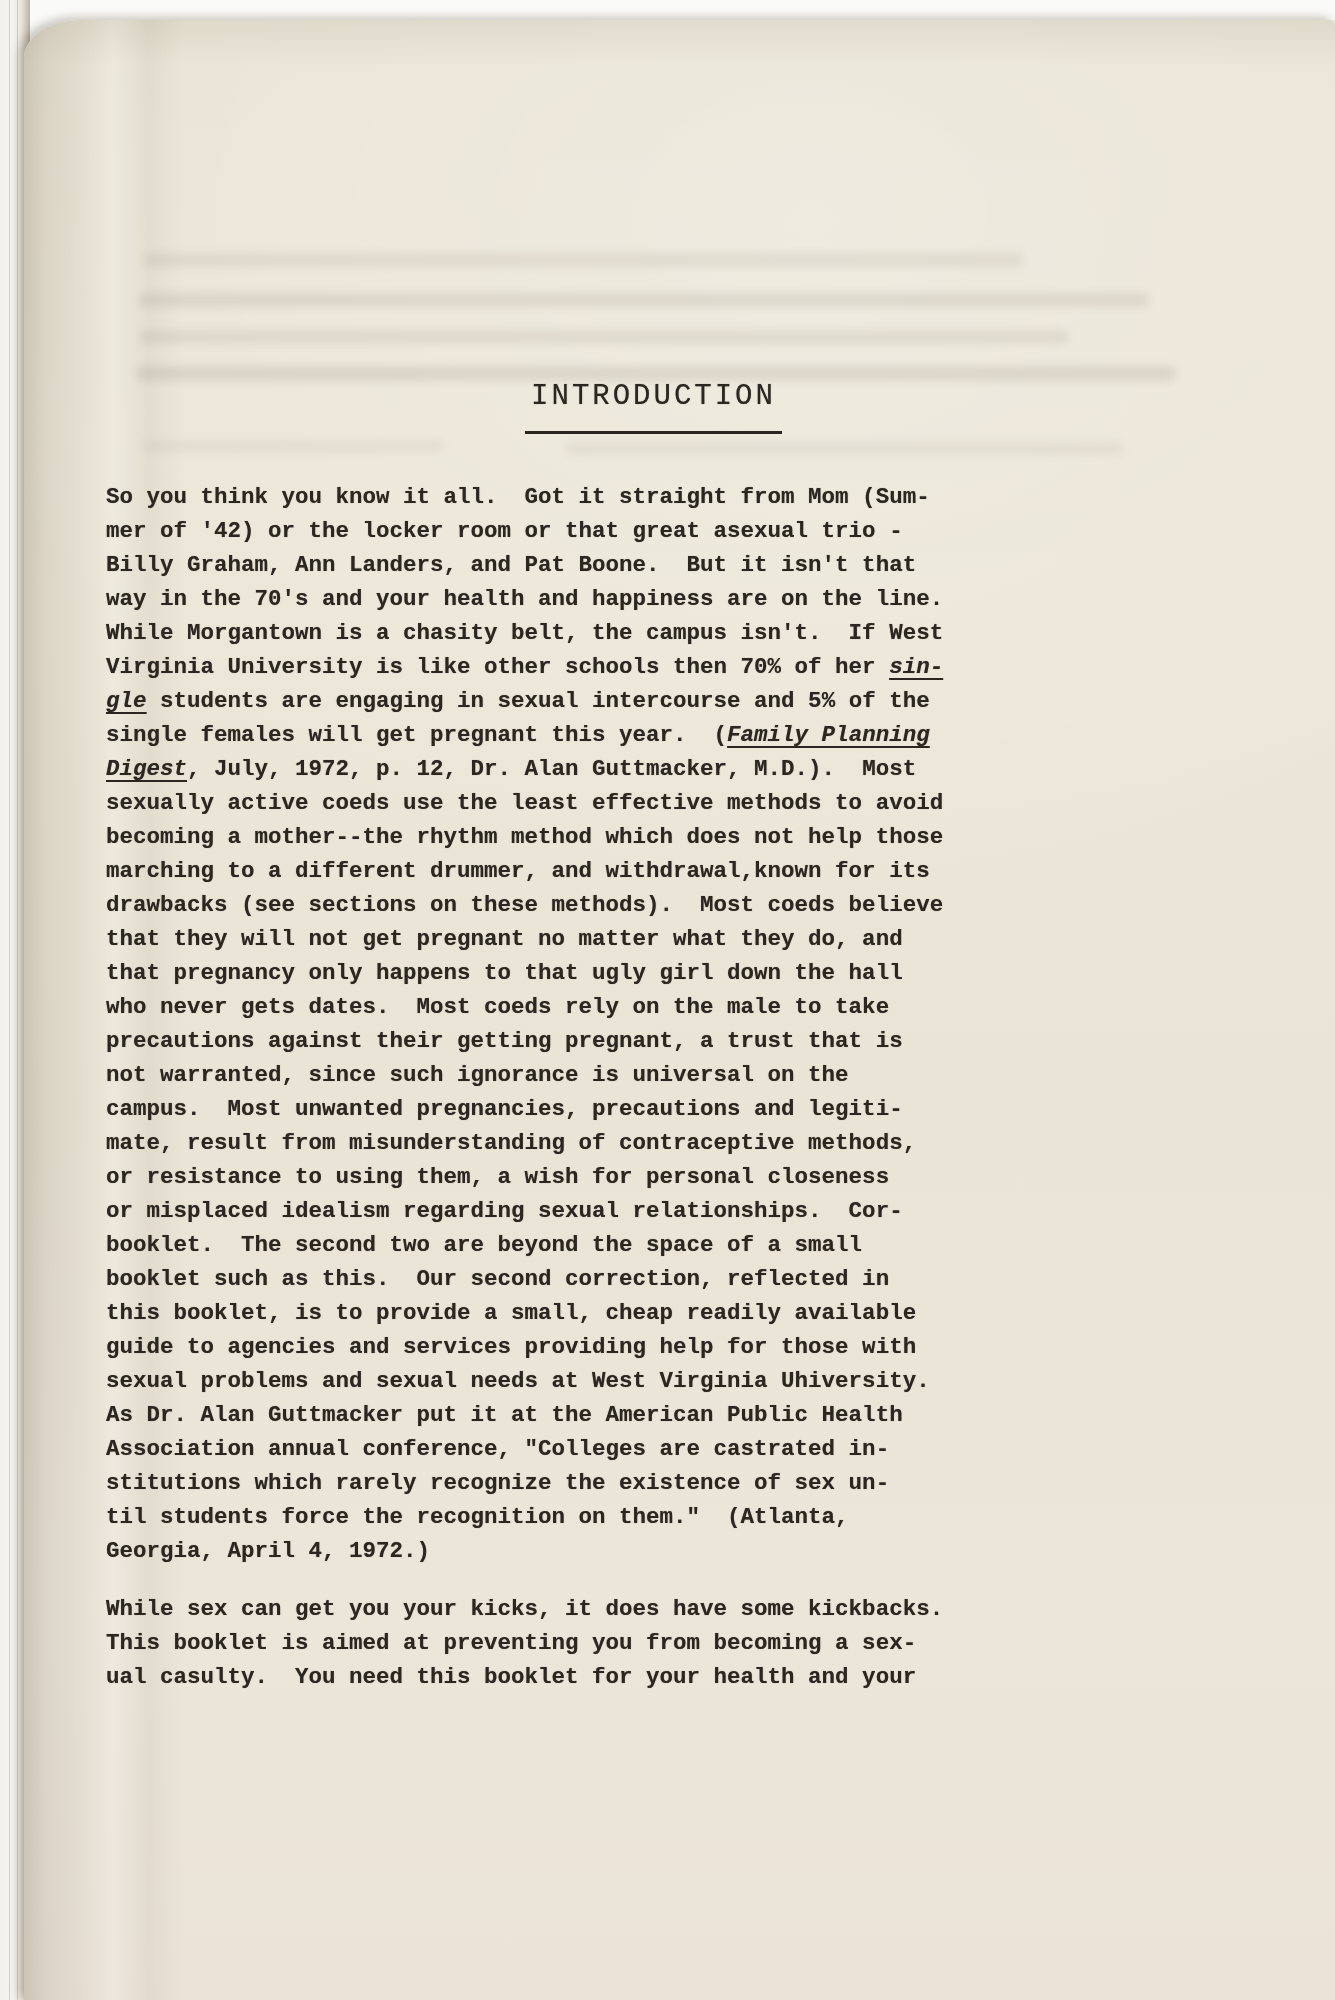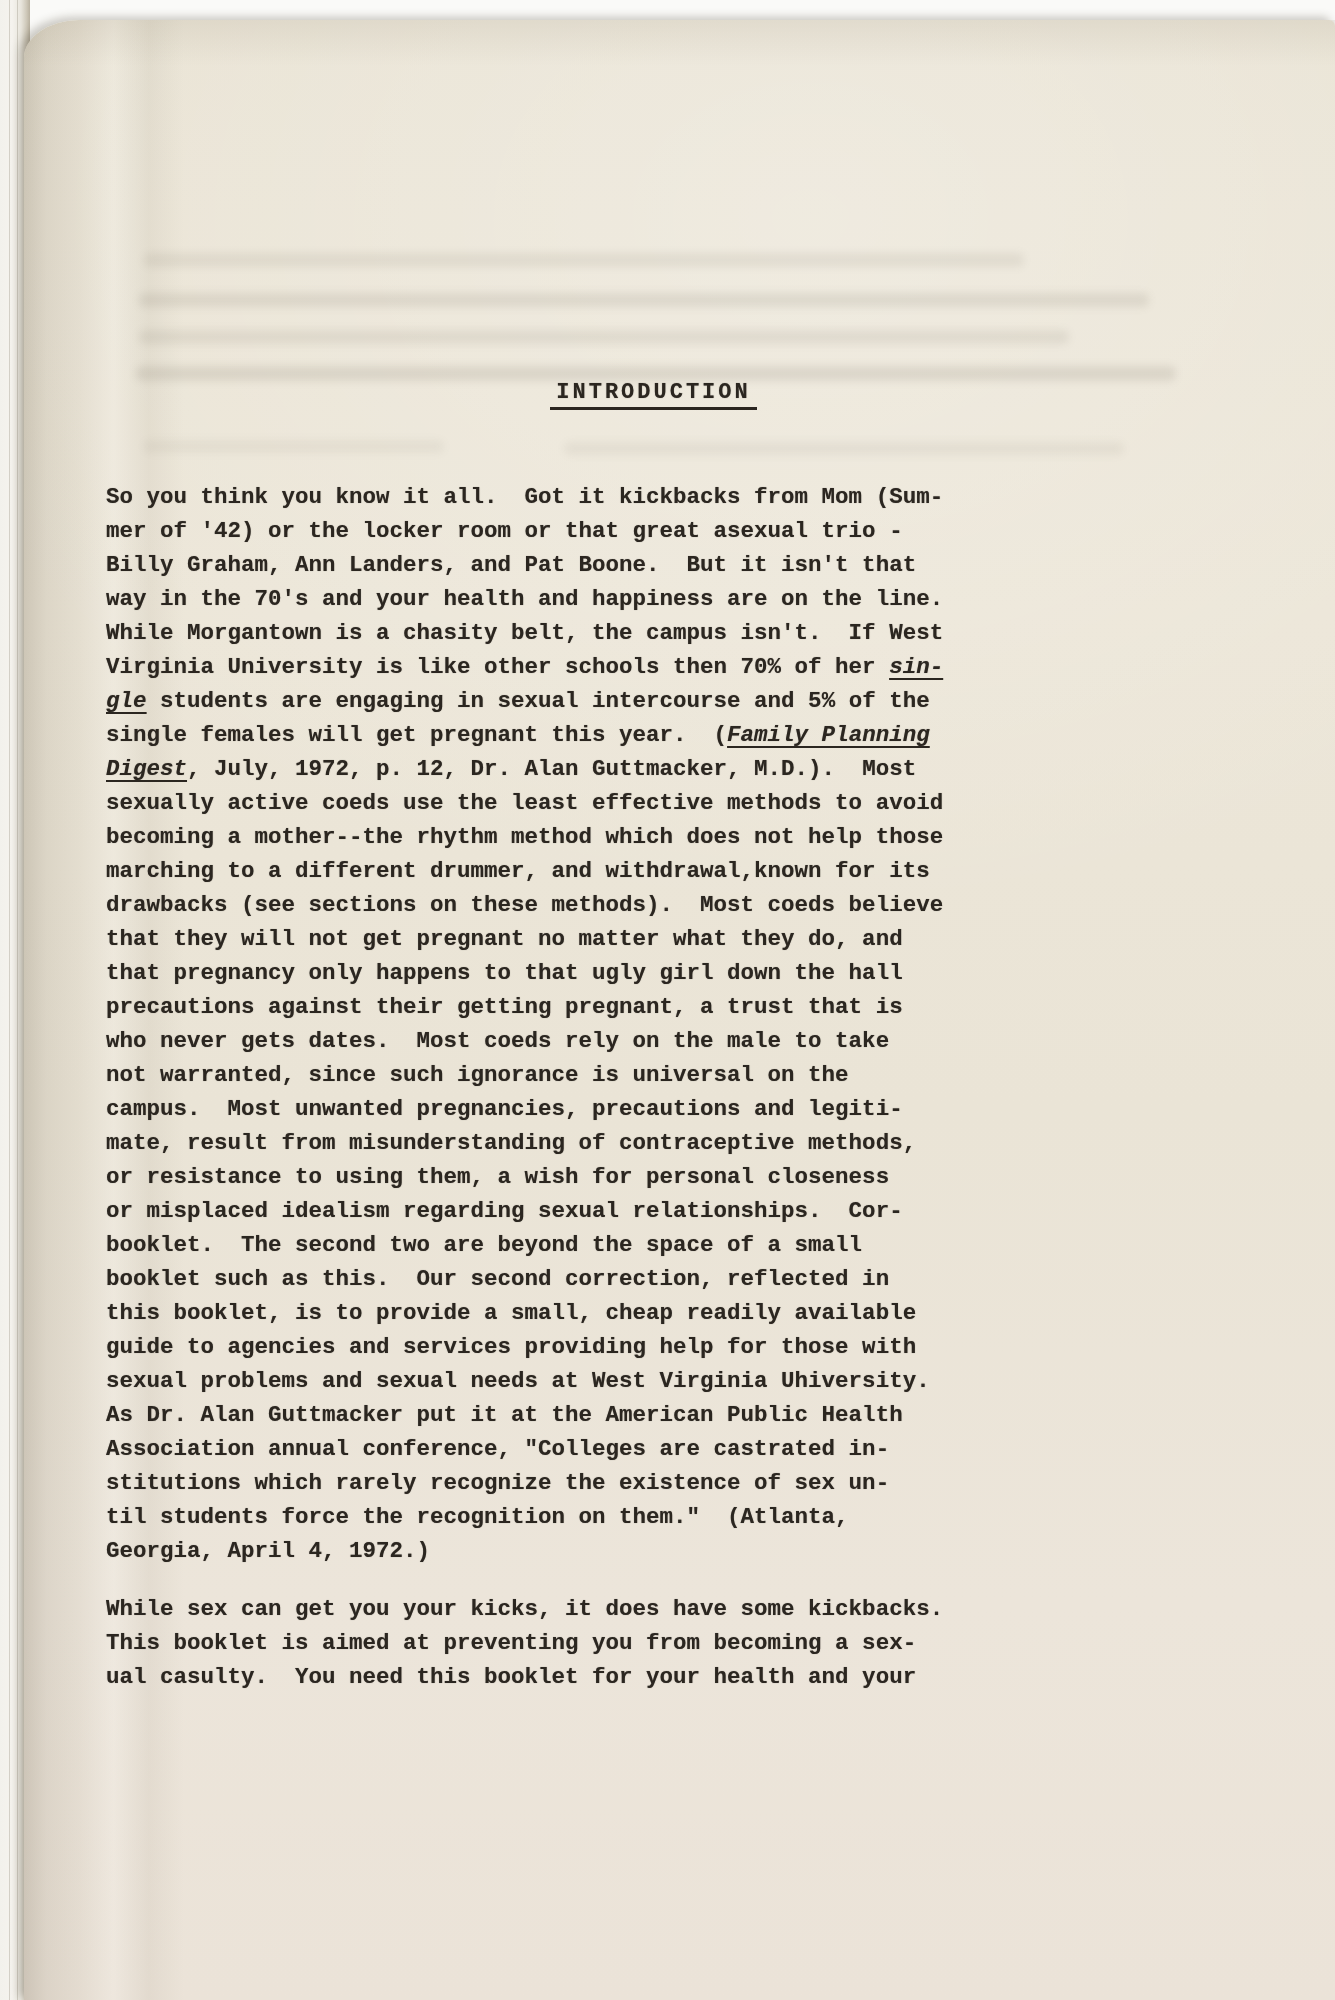--- a/index.html
+++ b/index.html
@@ -45,24 +45,24 @@
     border-top-left-radius:55px 38px;
     background:linear-gradient(180deg,rgba(120,106,80,.10),rgba(120,106,80,0));
     pointer-events:none;
   }
   
   .ghost{position:absolute;background:#6b6354;filter:blur(4px);border-radius:6px;pointer-events:none;}
   
   .heading-row{position:absolute;left:0;right:0;top:360px;text-align:center;}
   .heading{
     display:inline-block;
-    font-size:22px;font-weight:700;letter-spacing:3px;
+    font-size:29px;font-weight:400;letter-spacing:3px;
     color:#2b2620;text-shadow:0 0 1px rgba(43,38,32,.55);
     border-bottom:3px solid #2b2620;
-    padding:0 6px 2px 6px;
+    padding:0 6px 18px 6px;
     transform:translateX(-26px);
   }
   
   .body-text{position:absolute;left:82px;top:460px;color:#2b2620;}
   .para{margin:0;}
   .para + .para{margin-top:24px;}
   .line{
     white-space:pre;
     font-size:22.5px;line-height:34px;font-weight:700;
     text-shadow:0 0 1px rgba(43,38,32,.45);
@@ -85,37 +85,37 @@
   <div class="ghost" style="top:346px;left:112px;width:1040px;height:15px;opacity:.14"></div>
   <div class="ghost" style="top:420px;left:120px;width:300px;height:13px;opacity:.07"></div>
   <div class="ghost" style="top:422px;left:540px;width:560px;height:13px;opacity:.08"></div>
 
   <div class="heading-row">
     <span class="heading">INTRODUCTION</span>
   </div>
 
   <div class="body-text">
       <div class="para">
-        <div class="line"><span>So you think you know it all.  Got it kickbacks from Mom (Sum-</span></div>
+        <div class="line"><span>So you think you know it all.  Got it straight from Mom (Sum-</span></div>
         <div class="line"><span>mer of '42) or the locker room or that great asexual trio -</span></div>
         <div class="line"><span>Billy Graham, Ann Landers, and Pat Boone.  But it isn't that</span></div>
         <div class="line"><span>way in the 70's and your health and happiness are on the line.</span></div>
         <div class="line"><span>While Morgantown is a chasity belt, the campus isn't.  If West</span></div>
         <div class="line"><span>Virginia University is like other schools then 70% of her </span><span class="u">sin-</span></div>
         <div class="line"><span class="u">gle</span><span> students are engaging in sexual intercourse and 5% of the</span></div>
         <div class="line"><span>single females will get pregnant this year.  (</span><span class="u">Family Planning</span></div>
         <div class="line"><span class="u">Digest</span><span>, July, 1972, p. 12, Dr. Alan Guttmacker, M.D.).  Most</span></div>
         <div class="line"><span>sexually active coeds use the least effective methods to avoid</span></div>
         <div class="line"><span>becoming a mother--the rhythm method which does not help those</span></div>
         <div class="line"><span>marching to a different drummer, and withdrawal,known for its</span></div>
         <div class="line"><span>drawbacks (see sections on these methods).  Most coeds believe</span></div>
         <div class="line"><span>that they will not get pregnant no matter what they do, and</span></div>
         <div class="line"><span>that pregnancy only happens to that ugly girl down the hall</span></div>
+        <div class="line"><span>who never gets dates.  Most coeds rely on the male to take</span></div>
         <div class="line"><span>precautions against their getting pregnant, a trust that is</span></div>
-        <div class="line"><span>who never gets dates.  Most coeds rely on the male to take</span></div>
         <div class="line"><span>not warranted, since such ignorance is universal on the</span></div>
         <div class="line"><span>campus.  Most unwanted pregnancies, precautions and legiti-</span></div>
         <div class="line"><span>mate, result from misunderstanding of contraceptive methods,</span></div>
         <div class="line"><span>or resistance to using them, a wish for personal closeness</span></div>
         <div class="line"><span>or misplaced idealism regarding sexual relationships.  Cor-</span></div>
         <div class="line"><span>booklet.  The second two are beyond the space of a small</span></div>
         <div class="line"><span>booklet such as this.  Our second correction, reflected in</span></div>
         <div class="line"><span>this booklet, is to provide a small, cheap readily available</span></div>
         <div class="line"><span>guide to agencies and services providing help for those with</span></div>
         <div class="line"><span>sexual problems and sexual needs at West Virginia Uhiversity.</span></div>

